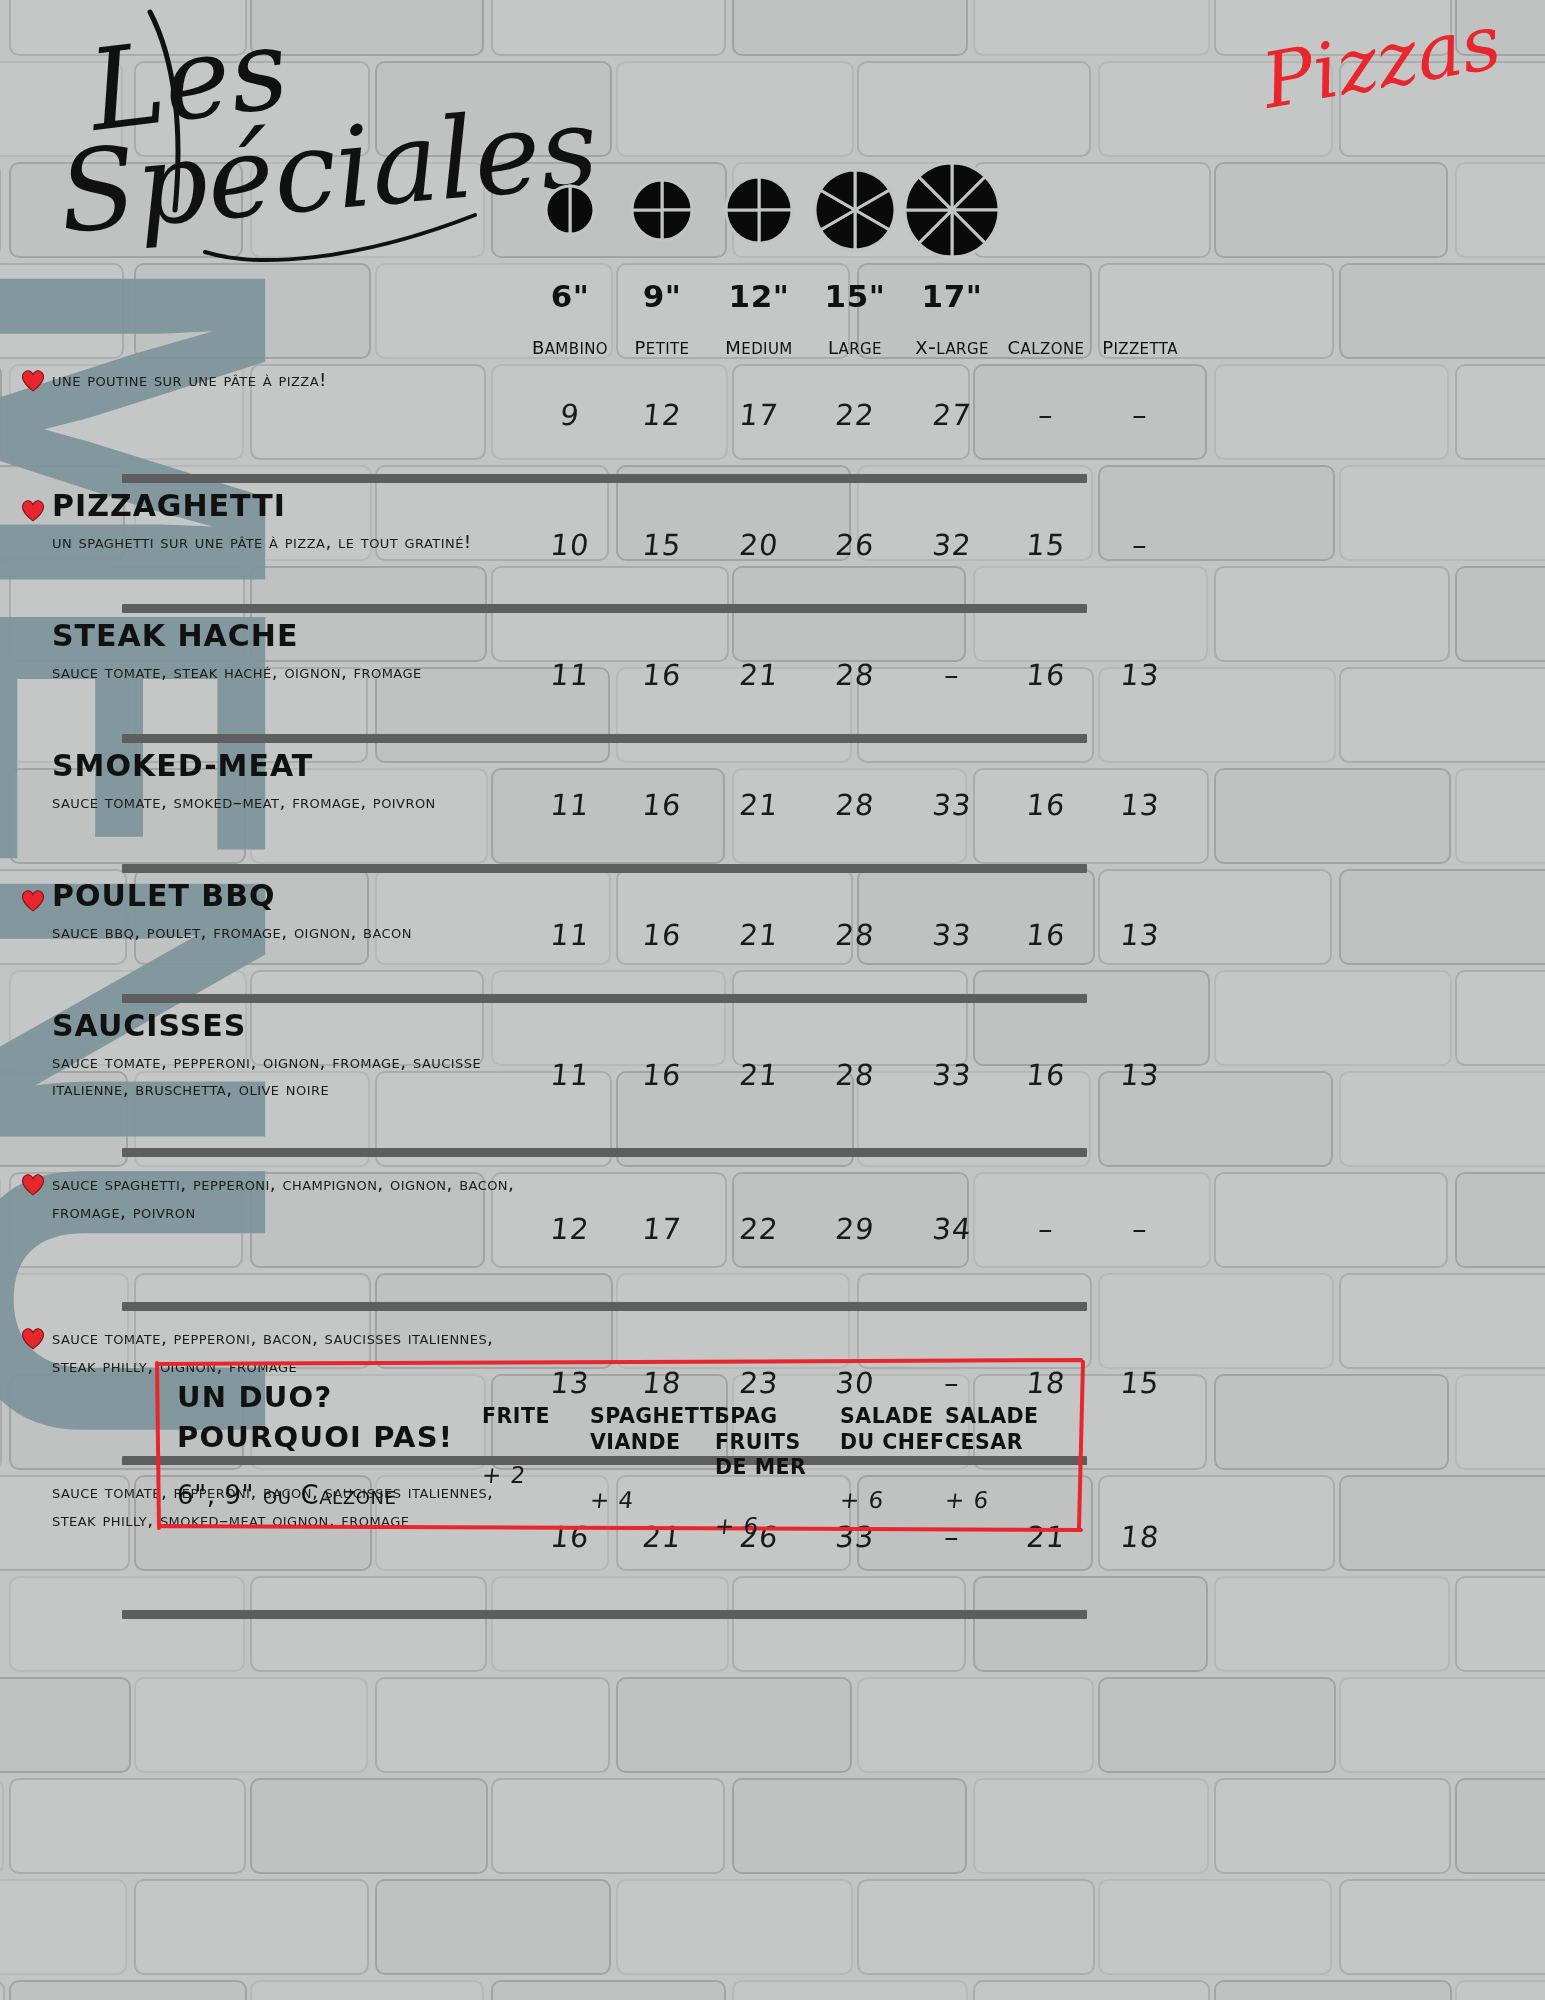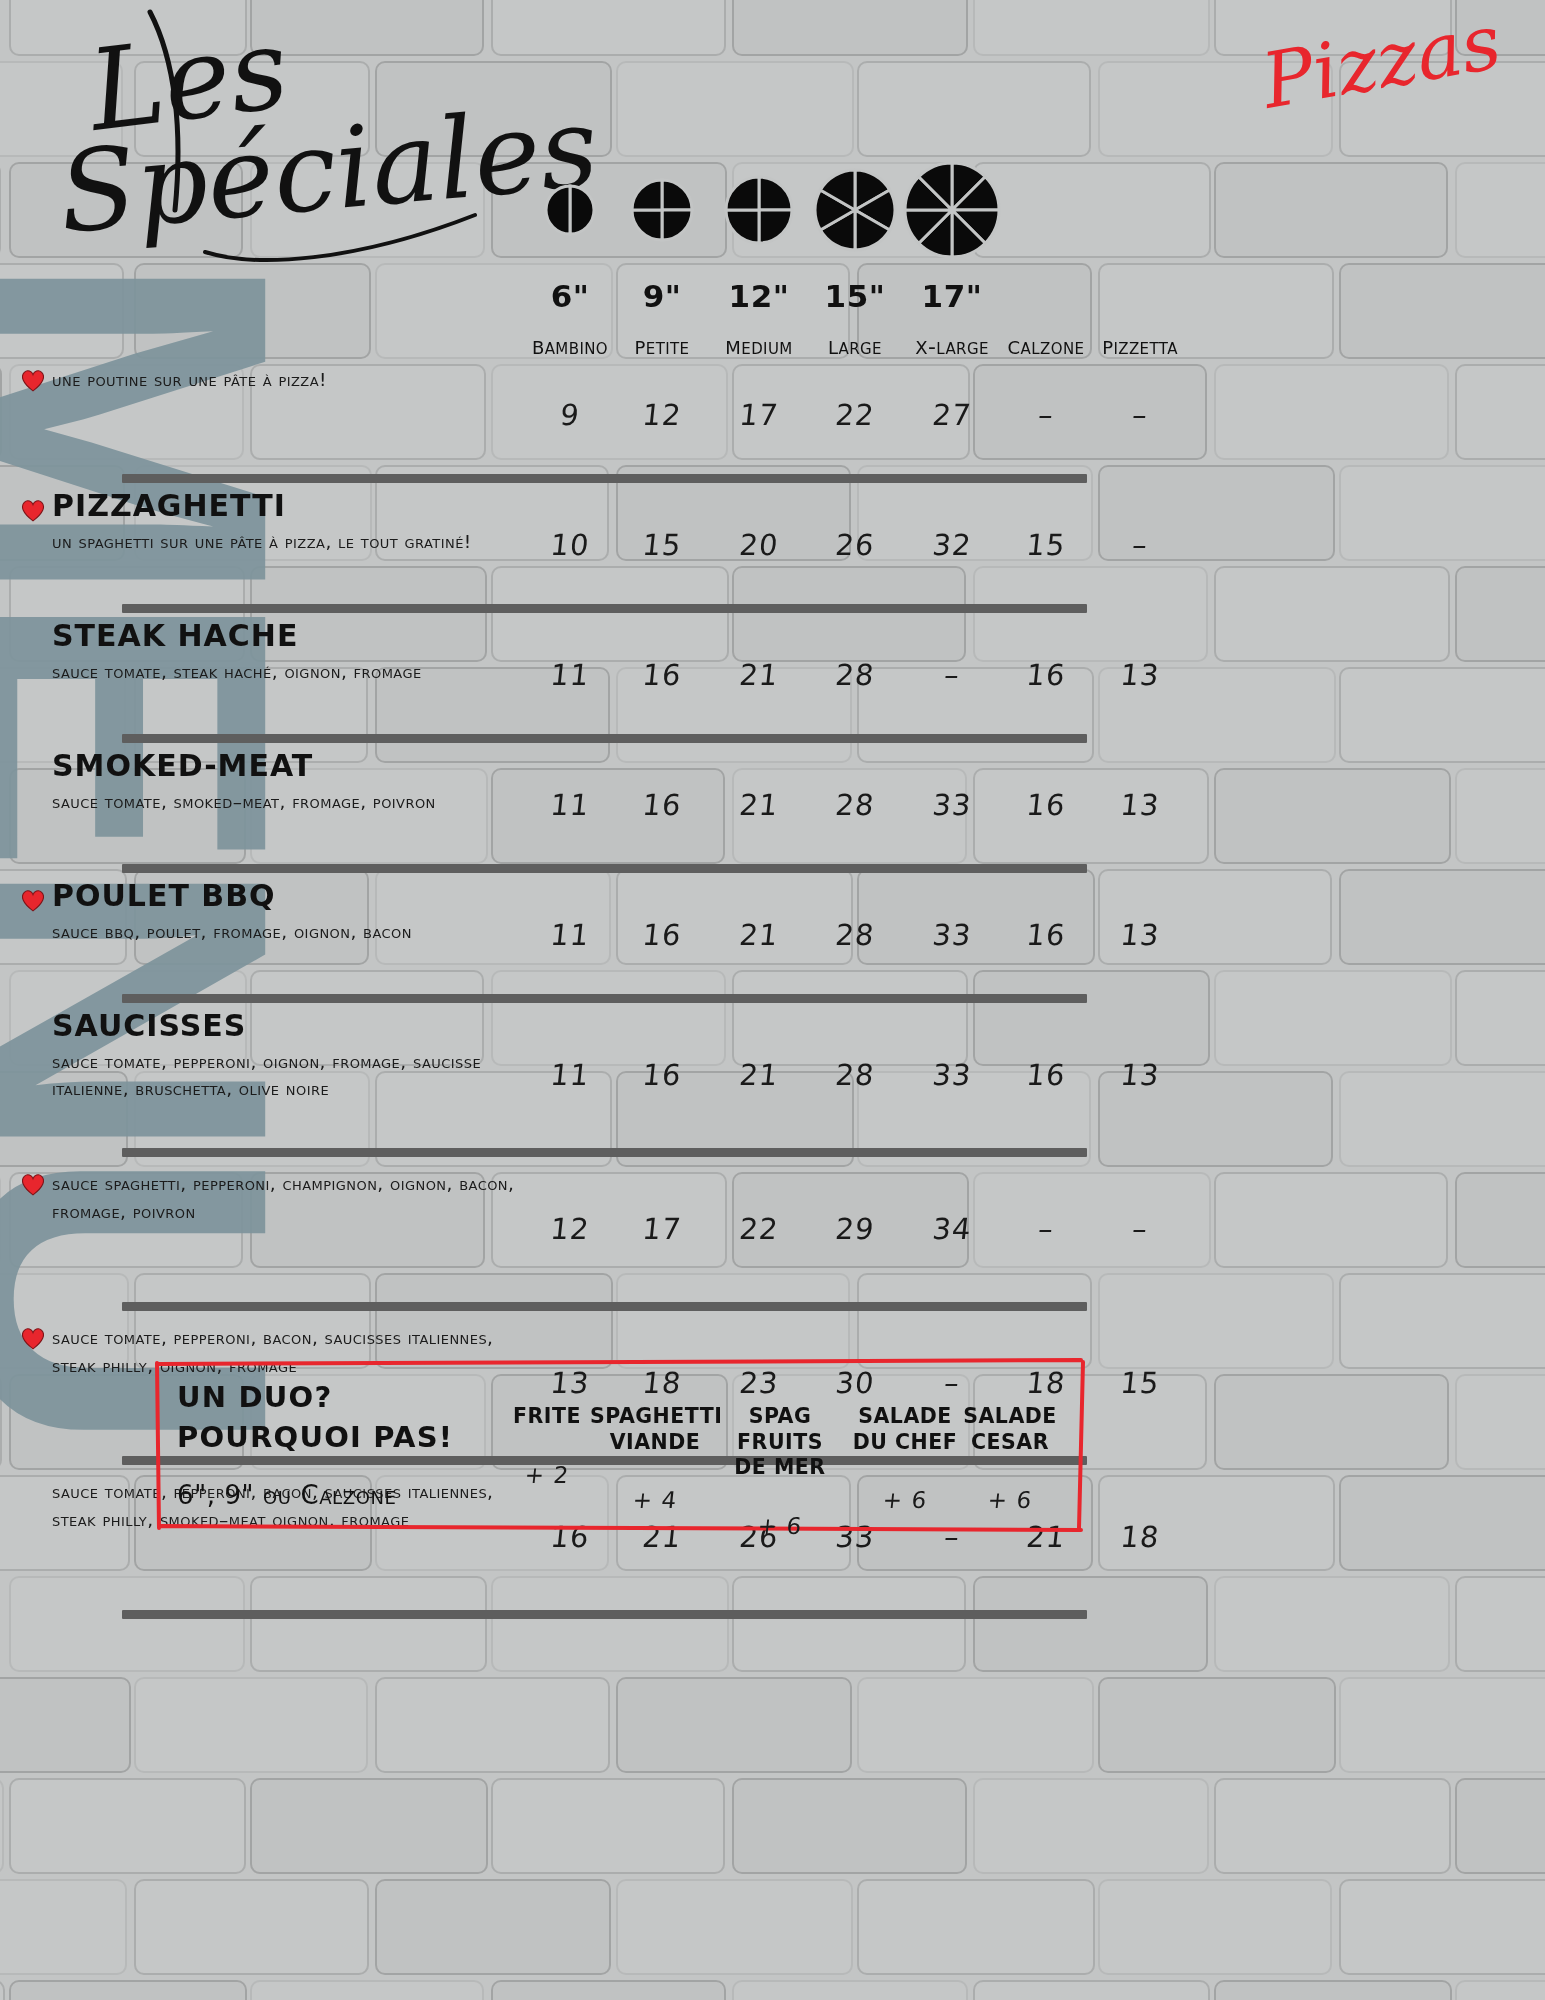--- a/index.html
+++ b/index.html
@@ -115,21 +115,21 @@
     font-size:29px;font-weight:700;color:#111;letter-spacing:1.2px;
   }
   .duo-t1{top:22px;}
   .duo-t2{top:62px;}
   .duo-t3{
     position:absolute;left:22px;top:122px;
     font-family:"DejaVu Sans", sans-serif;
     font-size:26px;font-weight:500;color:#111;letter-spacing:.6px;
     font-variant:small-caps;
   }
-  .duo-col{position:absolute;text-align:center;}
+  .duo-col{position:absolute;}
   .duo-col .lbl{
     font-family:"DejaVu Sans", sans-serif;
     font-size:20.5px;font-weight:700;color:#111;
     letter-spacing:.5px;line-height:1.25;
   }
   .duo-col .amt{
     font-family:"DejaVu Sans", sans-serif;
     font-size:23px;color:#1a1a1a;
     transform:skewX(-6deg);
     margin-top:32px;letter-spacing:1px;

